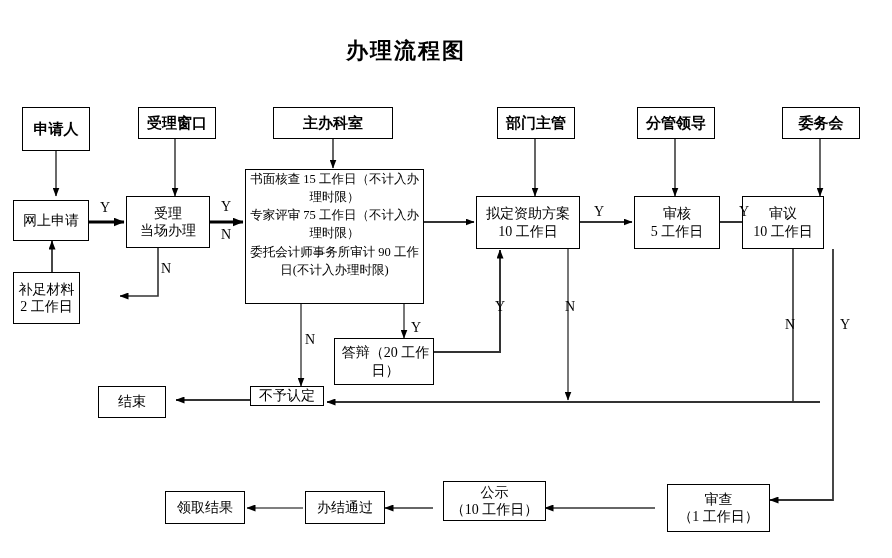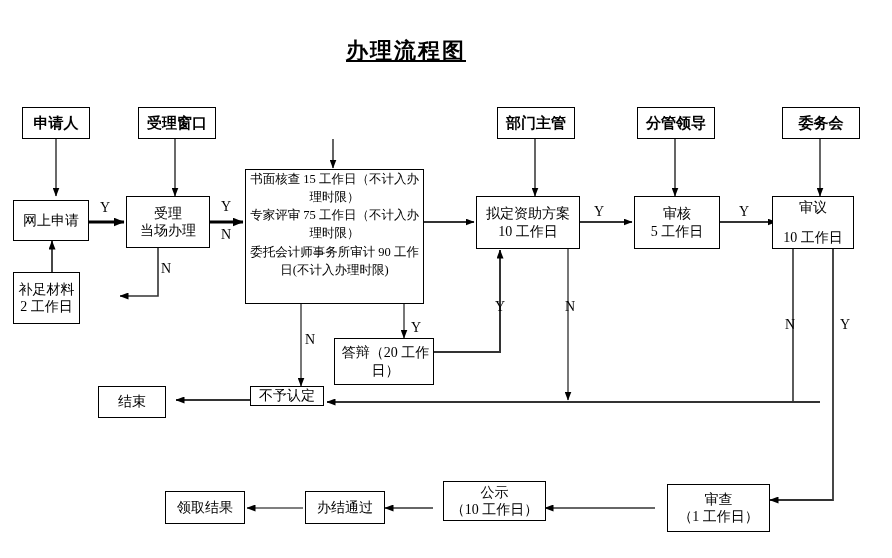--- a/index.html
+++ b/index.html
@@ -18,21 +18,20 @@
   #chart-title {
     position: absolute;
     left: 0;
     top: 36px;
     width: 812px;
     text-align: center;
     font-size: 22px;
     font-weight: bold;
     letter-spacing: 2px;
     color: #000000;
-    text-decoration: underline;
   }
   svg#flow {
     position: absolute;
     left: 0;
     top: 0;
   }
   .nodebox {
     position: absolute;
     box-sizing: border-box;
     border: 1px solid #000000;
@@ -134,28 +133,31 @@
 
     <path d="M 833 249 L 833 500 L 770 500" fill="none" stroke="#333" stroke-width="1.8" marker-end="url(#arrHead)"></path>
 
     <line x1="655" y1="508" x2="545" y2="508" stroke="#333" stroke-width="1.6" marker-end="url(#arrHead)"></line>
 
     <line x1="433" y1="508" x2="385" y2="508" stroke="#333" stroke-width="1.6" marker-end="url(#arrHead)"></line>
 
     <line x1="303" y1="508" x2="247" y2="508" stroke="#555" stroke-width="1.6" marker-end="url(#arrHead)"></line>
   </svg>
 
-  <div class="nodebox bold" style="left:22px; top:107px; width:68px; height:32px;">
+  <div class="nodebox bold" style="left:22px; top:107px; width:68px; height:44px;">
     <span class="ln">申请人</span>
   </div>
 
   <div class="nodebox bold" style="left:138px; top:107px; width:78px; height:32px;">
     <span class="ln">受理窗口</span>
   </div>
 
+  <div class="nodebox bold" style="left:273px; top:107px; width:120px; height:32px;">
+    <span class="ln">主办科室</span>
+  </div>
 
   <div class="nodebox bold" style="left:497px; top:107px; width:78px; height:32px;">
     <span class="ln">部门主管</span>
   </div>
 
   <div class="nodebox bold" style="left:637px; top:107px; width:78px; height:32px;">
     <span class="ln">分管领导</span>
   </div>
 
   <div class="nodebox bold" style="left:782px; top:107px; width:78px; height:32px;">
@@ -185,21 +187,21 @@
   <div class="nodebox" style="left:476px; top:196px; width:104px; height:53px;">
     <span class="ln">拟定资助方案</span>
     <span class="ln">10 工作日</span>
   </div>
 
   <div class="nodebox" style="left:634px; top:196px; width:86px; height:53px;">
     <span class="ln">审核</span>
     <span class="ln">5 工作日</span>
   </div>
 
-  <div class="nodebox" style="left:772px; top:196px; width:82px; height:53px;justify-content:space-between;">
+  <div class="nodebox" style="left:742px; top:196px; width:82px; height:53px;">
     <span class="ln">审议</span>
     <span class="ln">10 工作日</span>
   </div>
 
   <div class="nodebox" style="left:334px; top:338px; width:100px; height:47px; align-items:center; text-align:left; padding-left:6px;">
     <span class="ln">答辩（20 工作</span>
     <span class="ln">日）</span>
   </div>
 
   <div class="nodebox" style="left:250px; top:386px; width:74px; height:20px;">

